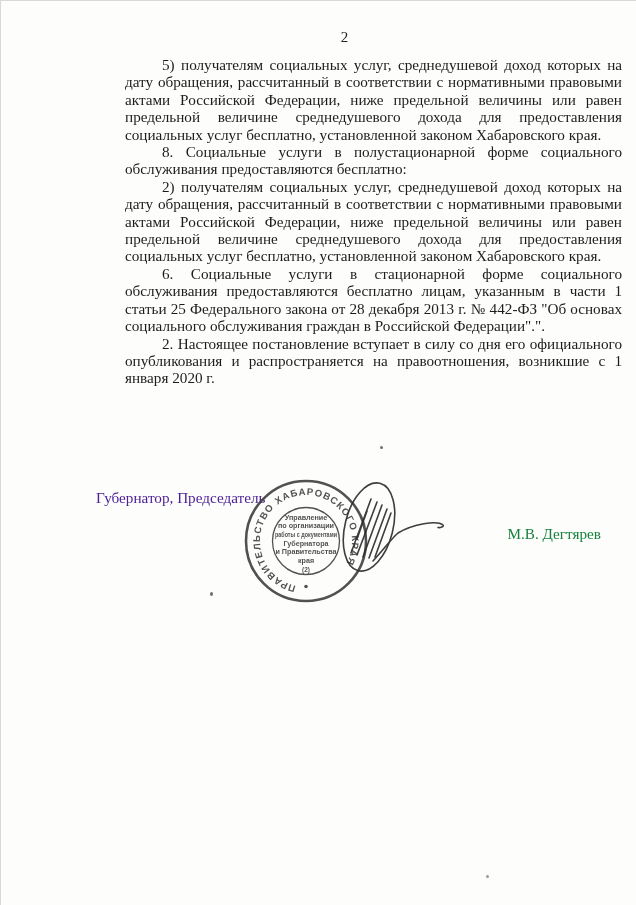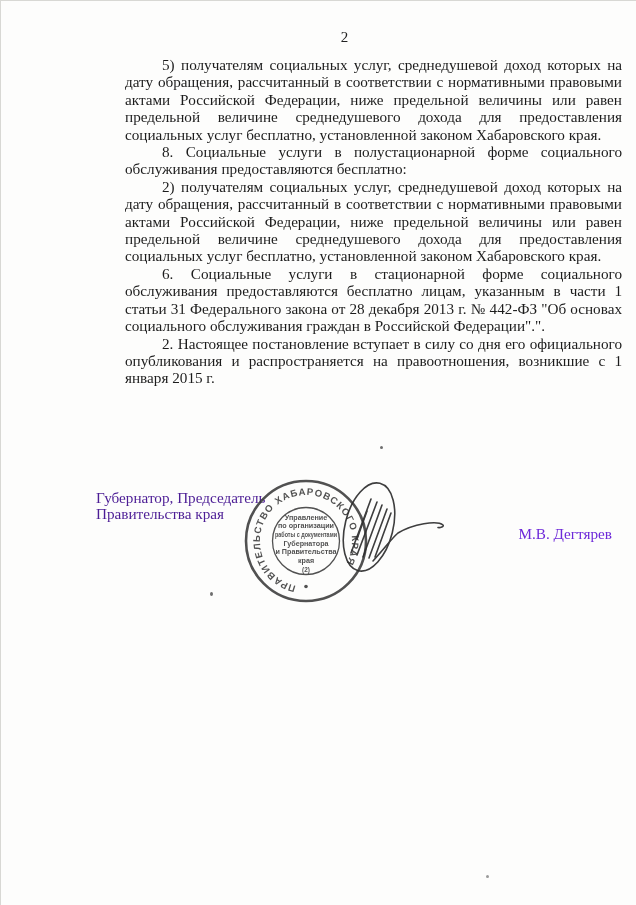--- a/index.html
+++ b/index.html
@@ -36,23 +36,23 @@
   }
   .sig-block-left {
     position: absolute;
     left: 96px; top: 490px;
     font-size: 15.2px; line-height: 15.5px;
     color: #4c1d95;
     white-space: nowrap;
   }
   .sig-name {
     position: absolute;
-    left: 459px; top: 525px; width: 153px;
+    left: 448px; top: 525px; width: 153px;
     text-align: right;
-    font-size: 15.2px; color: #6d28d9;
+    font-size: 15.2px; color: #15803d;
     white-space: nowrap;
   }
   .stamp-svg {
     position: absolute;
     left: 240px; top: 455px;
     width: 212px; height: 162px;
   }
   .ring-text {
     font-family: "Liberation Sans", sans-serif;
     font-size: 9.6px; font-weight: bold;
@@ -79,27 +79,26 @@
 <body>
 
 <div class="page">
 
   <div class="page-number">2</div>
 
   <div class="doc-body">
     <p>5) получателям социальных услуг, среднедушевой доход которых на дату обращения, рассчитанный в соответствии с нормативными правовыми актами Российской Федерации, ниже предельной величины или равен предельной величине среднедушевого дохода для предоставления социальных услуг бесплатно, установленной законом Хабаровского края.</p>
     <p>8. Социальные услуги в полустационарной форме социального обслуживания предоставляются бесплатно:</p>
     <p>2) получателям социальных услуг, среднедушевой доход которых на дату обращения, рассчитанный в соответствии с нормативными правовыми актами Российской Федерации, ниже предельной величины или равен предельной величине среднедушевого дохода для предоставления социальных услуг бесплатно, установленной законом Хабаровского края.</p>
-    <p>6. Социальные услуги в стационарной форме социального обслуживания предоставляются бесплатно лицам, указанным в части 1 статьи 31 Федерального закона от 28 декабря 2013 г. № 442-ФЗ "Об основах социального обслуживания граждан в Российской Федерации".".</p>
-    <p>2. Настоящее постановление вступает в силу со дня его официального опубликования и распространяется на правоотношения, возникшие с 1 января 2015 г.</p>
+    <p>6. Социальные услуги в стационарной форме социального обслуживания предоставляются бесплатно лицам, указанным в части 1 статьи 25 Федерального закона от 28 декабря 2013 г. № 442-ФЗ "Об основах социального обслуживания граждан в Российской Федерации".".</p>
+    <p>2. Настоящее постановление вступает в силу со дня его официального опубликования и распространяется на правоотношения, возникшие с 1 января 2020 г.</p>
   </div>
 
   <div class="sig-block-left">
     <div>Губернатор, Председатель</div>
-    <div>Правительства края</div>
   </div>
 
   <div class="sig-name">М.В. Дегтярев</div>
 
   <svg class="stamp-svg" viewBox="0 0 212 162">
 
     <g stroke="#3a3a3a" fill="none" opacity="0.88">
       <circle cx="66" cy="86" r="60" stroke-width="2.6"></circle>
       <circle cx="66" cy="86" r="33.5" stroke-width="1.3"></circle>
       <path id="ringPath" d="M 66 132 A 46 46 0 1 1 66 40 A 46 46 0 1 1 66 132" stroke="none"></path>

